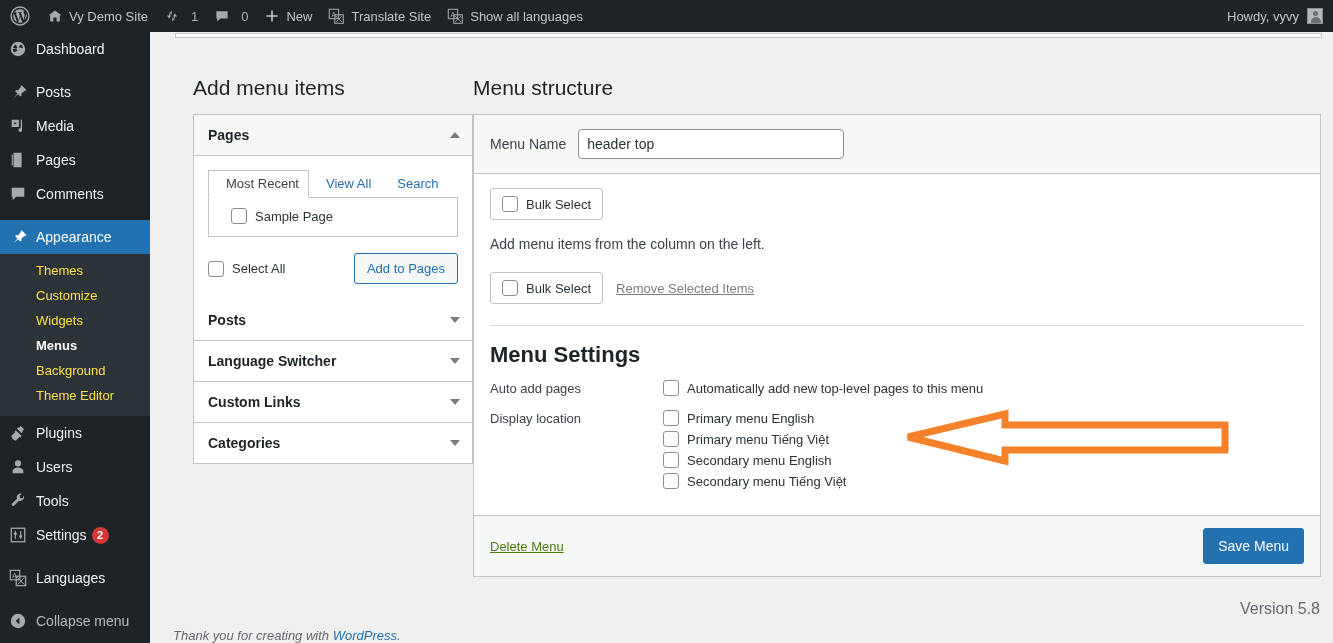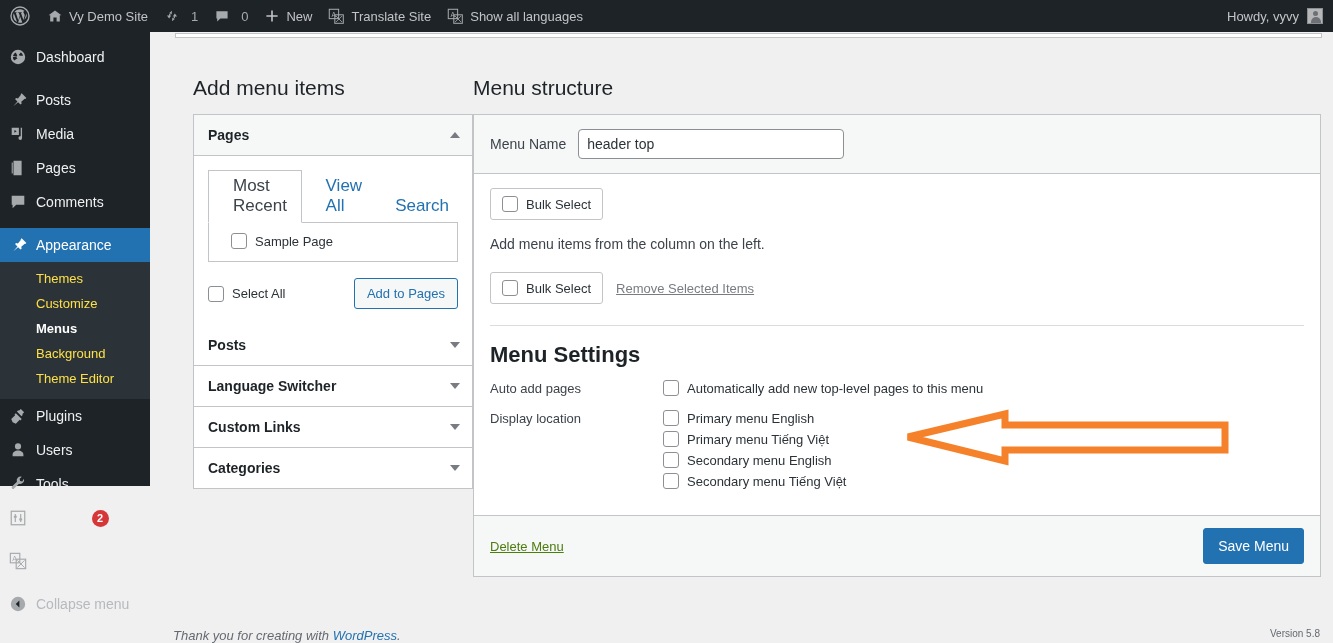--- a/index.html
+++ b/index.html
@@ -44,24 +44,24 @@
     width: 5px; height: 5px; border-radius: 50%; background: #6d7074;
   }
   .ab-howdy .ab-avatar::after {
     content: ""; position: absolute; left: 2.5px; top: 8px;
     width: 10px; height: 7px; border-radius: 5px 5px 0 0; background: #6d7074;
   }
 
   
   .sidebar {
     position: absolute; top: 0; left: 0;
-    width: 150px; height: 486px;
+    width: 150px; height: 643px;
     background: #1d2327;
     z-index: 30;
-    padding-top: 40px;
+    padding-top: 32px;
     font-size: 14px;
   }
   .menu-row {
     position: relative;
     display: flex; align-items: center;
     height: 34px;
     padding-left: 0px;
     color: #f0f0f1;
     cursor: pointer;
     white-space: nowrap;
@@ -147,22 +147,22 @@
   .caret.down { border-top: 6px solid #787c82; }
   .caret.up { border-bottom: 6px solid #787c82; }
   .acc-body { padding: 14px 14px 16px 14px; background: #fff; }
 
   .tabs {
     display: flex; align-items: flex-end;
     border-bottom: 1px solid #c3c4c7;
     margin-bottom: 0;
   }
   .tab {
-    padding: 5px 9px 6px 24px;
-    font-size: 17px; cursor: pointer;
+    padding: 5px 9px 6px 17px;
+    font-size: 13px; cursor: pointer;
     color: #2271b1;
   }
   .tab.active {
     background: #fff; color: #3c434a;
     border: 1px solid #c3c4c7;
     border-bottom: 1px solid #fff;
     margin-bottom: -1px;
   }
   .tabpane {
     border: 1px solid #c3c4c7; border-top: 0;
@@ -251,22 +251,22 @@
     text-decoration: underline; cursor: pointer;
   }
 
   
   .footer-left {
     position: absolute; left: 23px; top: 596px;
     font-style: italic; font-size: 13px; color: #646970;
   }
   .footer-left .wp-link { color: #2271b1; text-decoration: none; cursor: pointer; }
   .footer-right {
-    position: absolute; right: 13px; top: 596px;
-    font-size: 10px; color: #646970; margin-left: 8px;
+    position: absolute; right: 13px; top: 568px;
+    font-size: 16px; color: #646970; margin-left: 8px;
   }
 
   
   .arrow-anno {
     position: absolute; left: 903px; top: 403px;
     width: 330px; height: 64px;
     pointer-events: none; z-index: 50;
   }
 </style>
 </head>
@@ -394,20 +394,21 @@
         <svg width="18" height="18" viewBox="0 0 20 20">
             <path d="M14.1 2.5 12.8 3.8l.5.5-3.4 3.9-1.9-.5-1.3 1.3 2.7 2.7-4.6 5.3 5.3-4.6 2.7 2.7 1.3-1.3-.5-1.9 3.9-3.4.5.5 1.3-1.3z" fill="currentColor"></path>
           </svg>
       </span>
       <span class="mi-label">Appearance</span>
     </div>
 
     <div class="submenu">
       <span class="sub-row">Themes</span>
       <span class="sub-row">Customize</span>
+      <span class="sub-row">Widgets</span>
       <span class="sub-row active">Menus</span>
       <span class="sub-row">Background</span>
       <span class="sub-row">Theme Editor</span>
     </div>
 
     <div class="menu-row">
       <span class="mi-ico">
         <svg width="18" height="18" viewBox="0 0 20 20">
             <path d="M13.1 2.2 11 4.3l-.7-.7-1.5 1.5 5.1 5.1 1.5-1.5-.7-.7 2.1-2.1zM7.6 6.9 6.1 8.4l.7.7-4.3 4.3 1.5 3.6 3.6 1.5 4.3-4.3.7.7 1.5-1.5z" fill="currentColor"></path>
           </svg>

